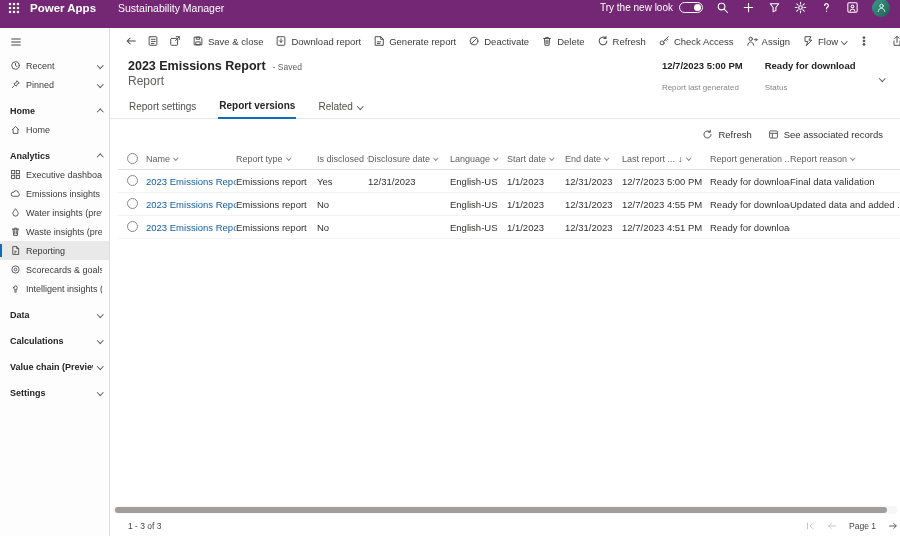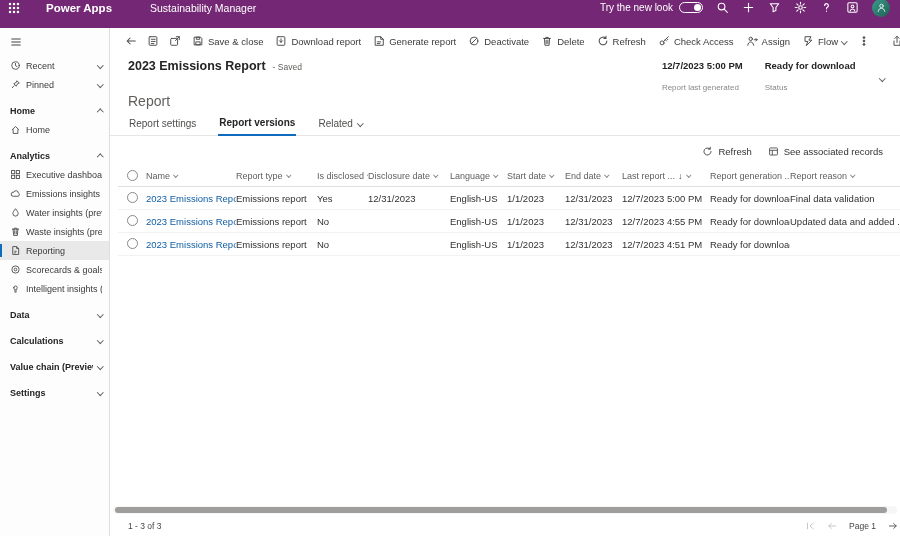--- a/index.html
+++ b/index.html
@@ -1,21 +1,21 @@
 <!DOCTYPE html>
 <html><head>
 <meta charset="utf-8">
 <style>
   * { box-sizing: border-box; margin: 0; padding: 0; }
   html,body { width:900px; height:536px; overflow:hidden; background:#fff;
     font-family:"Liberation Sans", sans-serif; color:#323130; }
 
   
   .topbar { height:28px; background:#742774; display:flex; align-items:center;
-    padding:0 10px 13px 8px; gap:26px; color:#fff; }
+    padding:0 10px 13px 8px; gap:10px; color:#fff; }
   .waffle { display:flex; align-items:center; cursor:pointer; }
   .app-name { font-size:11.5px; font-weight:700; white-space:nowrap; }
   .env-name { font-size:10.5px; margin-left:12px; white-space:nowrap; }
   .topbar-right { margin-left:auto; display:flex; align-items:center; gap:13px; }
   .newlook { display:flex; align-items:center; gap:6px; font-size:10px; }
   .toggle { width:24px; height:11px; border:1px solid #fff; border-radius:7px; position:relative; cursor:pointer; }
   .toggle .knob { position:absolute; right:1px; top:1px; width:7px; height:7px; border-radius:50%; background:#fff; }
   .tico { display:flex; align-items:center; cursor:pointer; }
   .tico svg { stroke:#fff; }
   .avatar { width:18px; height:18px; border-radius:50%;
@@ -51,21 +51,21 @@
   .cmd { display:flex; align-items:center; gap:4px; padding:3px 6px; border-radius:2px; cursor:pointer; white-space:nowrap; }
   .cmd svg { stroke:#4a4948; flex-shrink:0; }
   .cmd-ico { padding:3px 5px; }
   .cbar-div { width:1px; height:13px; background:#e1dfdd; margin:0 5px; }
   .cmd-spacer { flex:1; }
 
   .titlebar { display:flex; align-items:flex-start; padding:7px 14px 3px 18px; }
   .title-row { display:flex; align-items:baseline; gap:7px; }
   .page-title { font-size:12.5px; font-weight:700; color:#242424; white-space:nowrap; }
   .save-state { font-size:8.5px; color:#605e5c; }
-  .entity-sub { font-size:14px; color:#605e5c; margin-top:20px; }
+  .entity-sub { font-size:12px; color:#605e5c; margin-top:1px; }
   .title-right { margin-left:auto; display:flex; align-items:flex-start; gap:22px; padding-top:1px; }
   .hinfo .v { font-size:9.5px; font-weight:700; color:#242424; white-space:nowrap; }
   .hinfo .l { font-size:8px; color:#8a8886; margin-top:12px; }
   .hdr-collapse { margin-top:4px; cursor:pointer; padding:2px; }
 
   .tabs { display:flex; gap:21px; padding-left:18px; border-bottom:1px solid #e8e6e4;
     height:24px; align-items:flex-end; font-size:10px; color:#4f4e4d; }
   .tab { padding:0 1px 6px; cursor:pointer; display:flex; align-items:center; gap:5px; white-space:nowrap; }
   .tab.active { font-weight:700; color:#242424; border-bottom:2px solid #0f6cbd; margin-bottom:-1px; }
 

